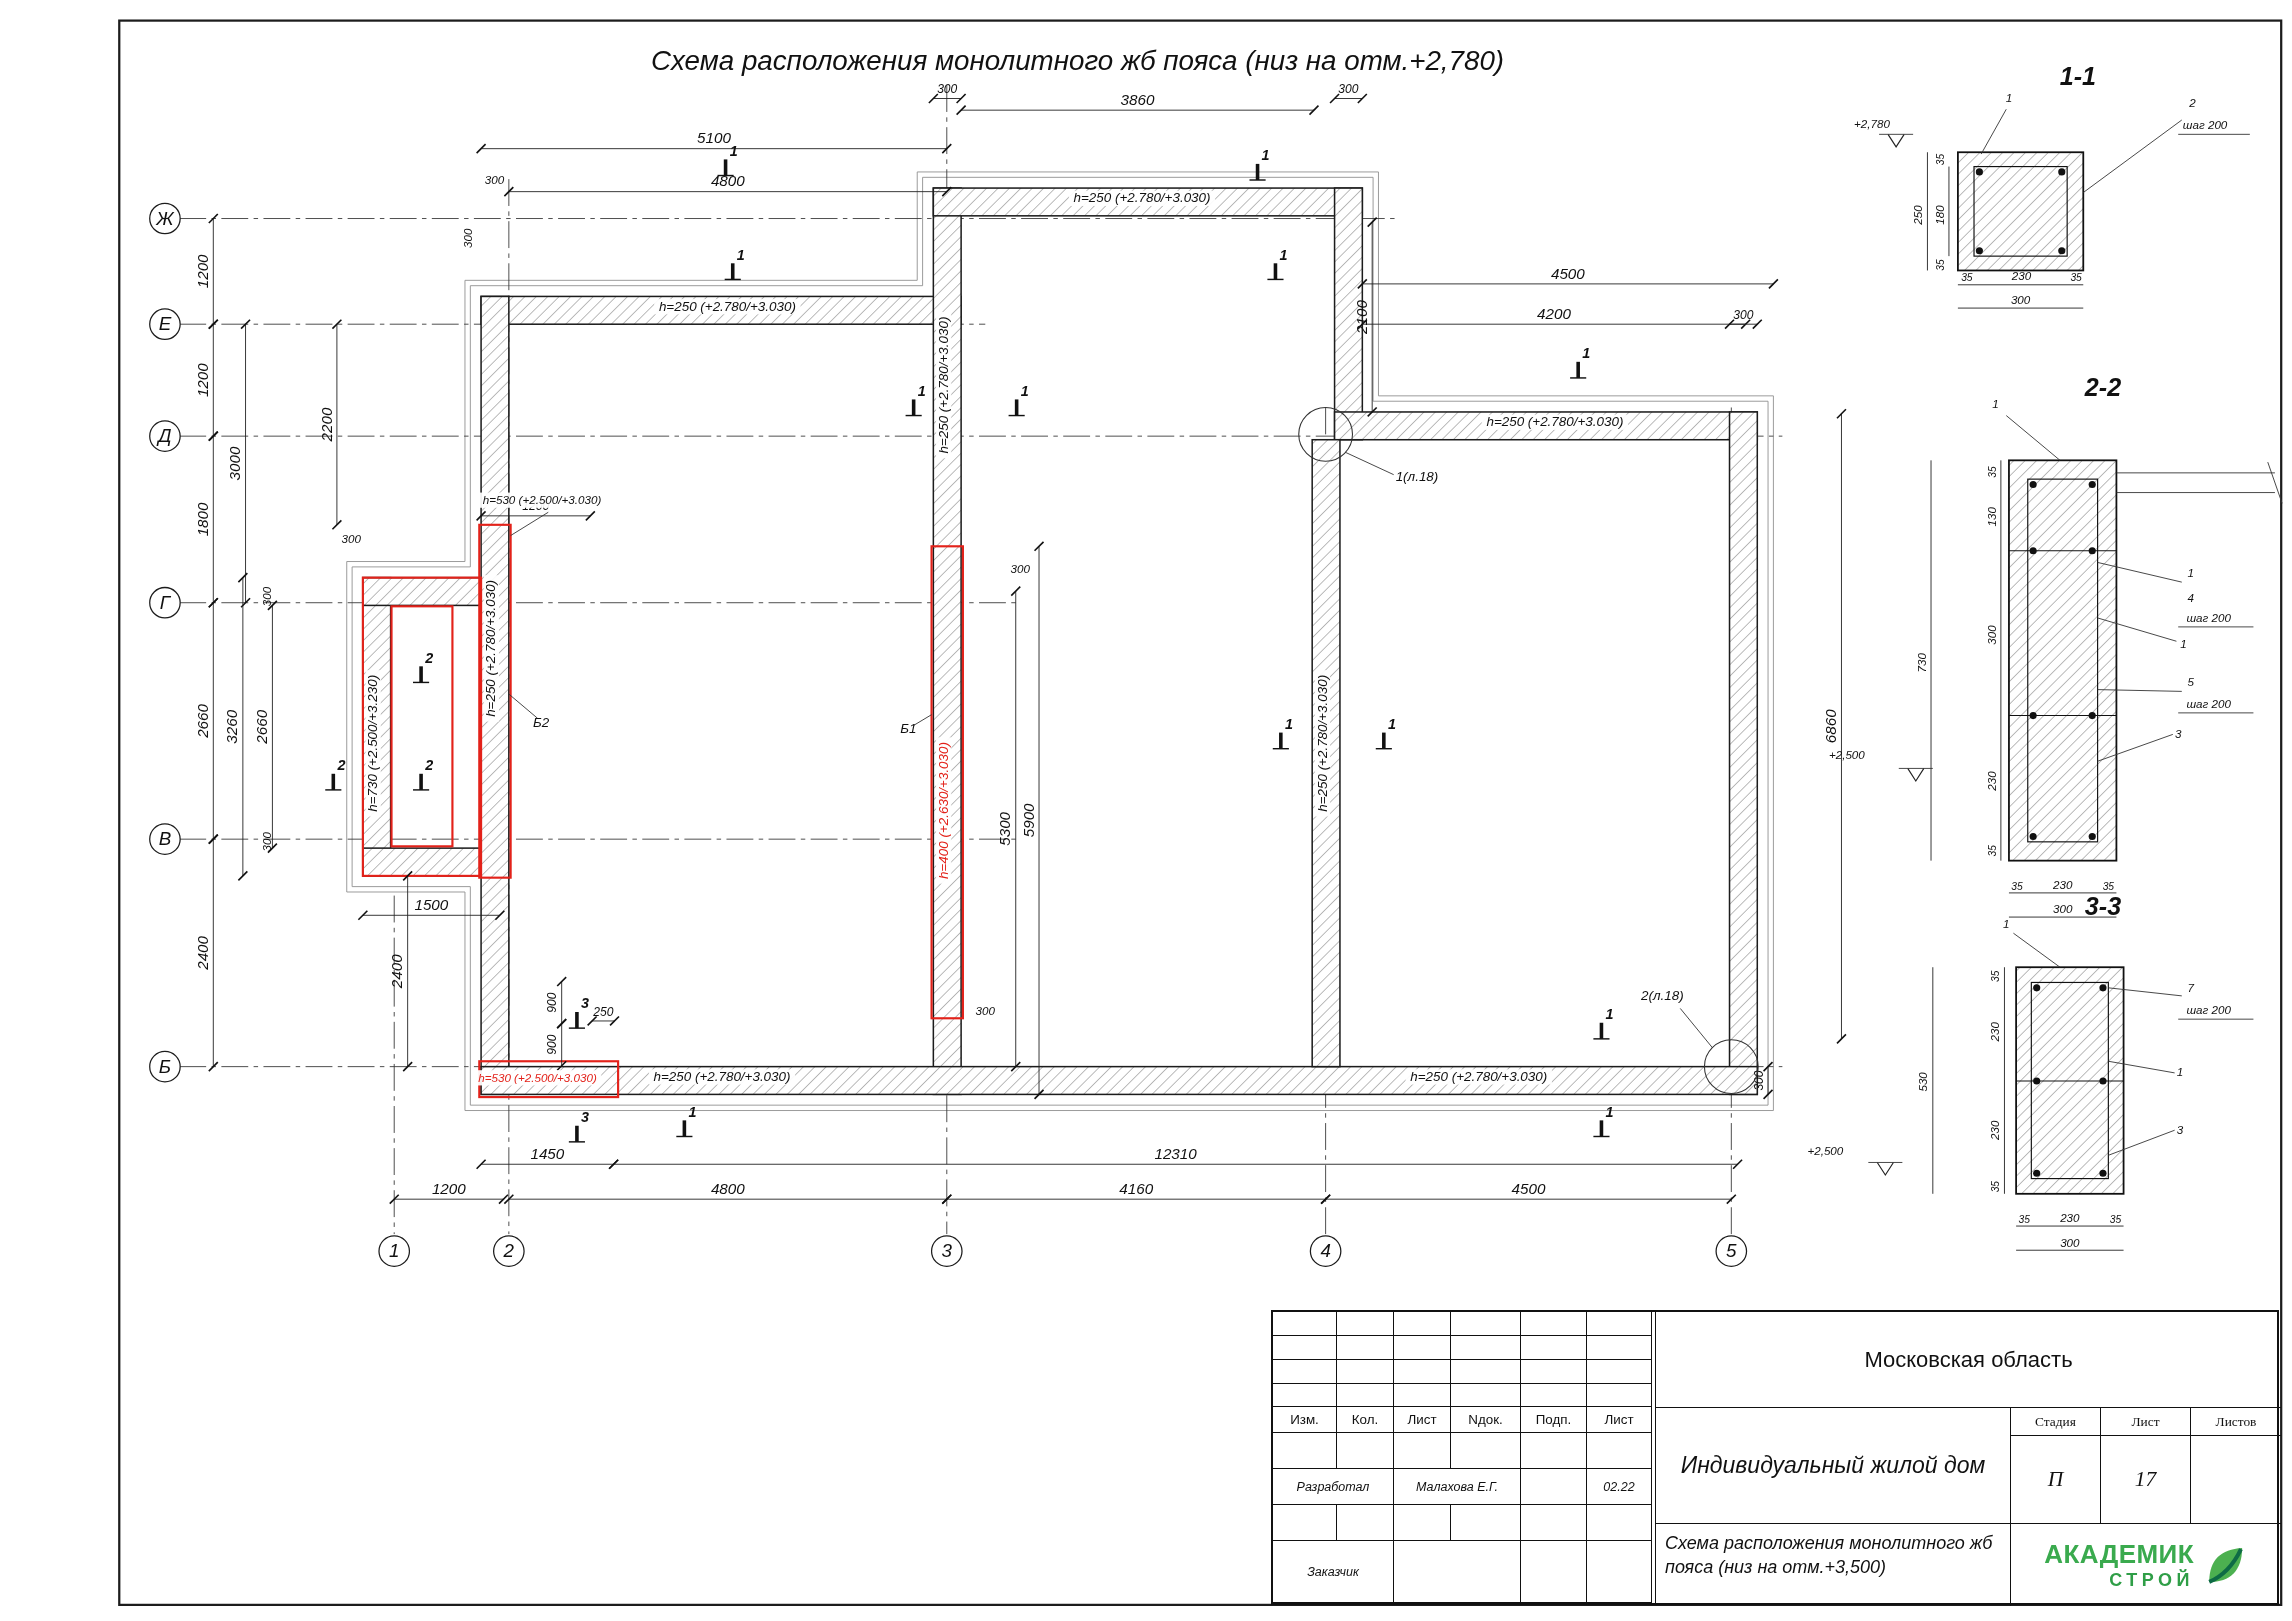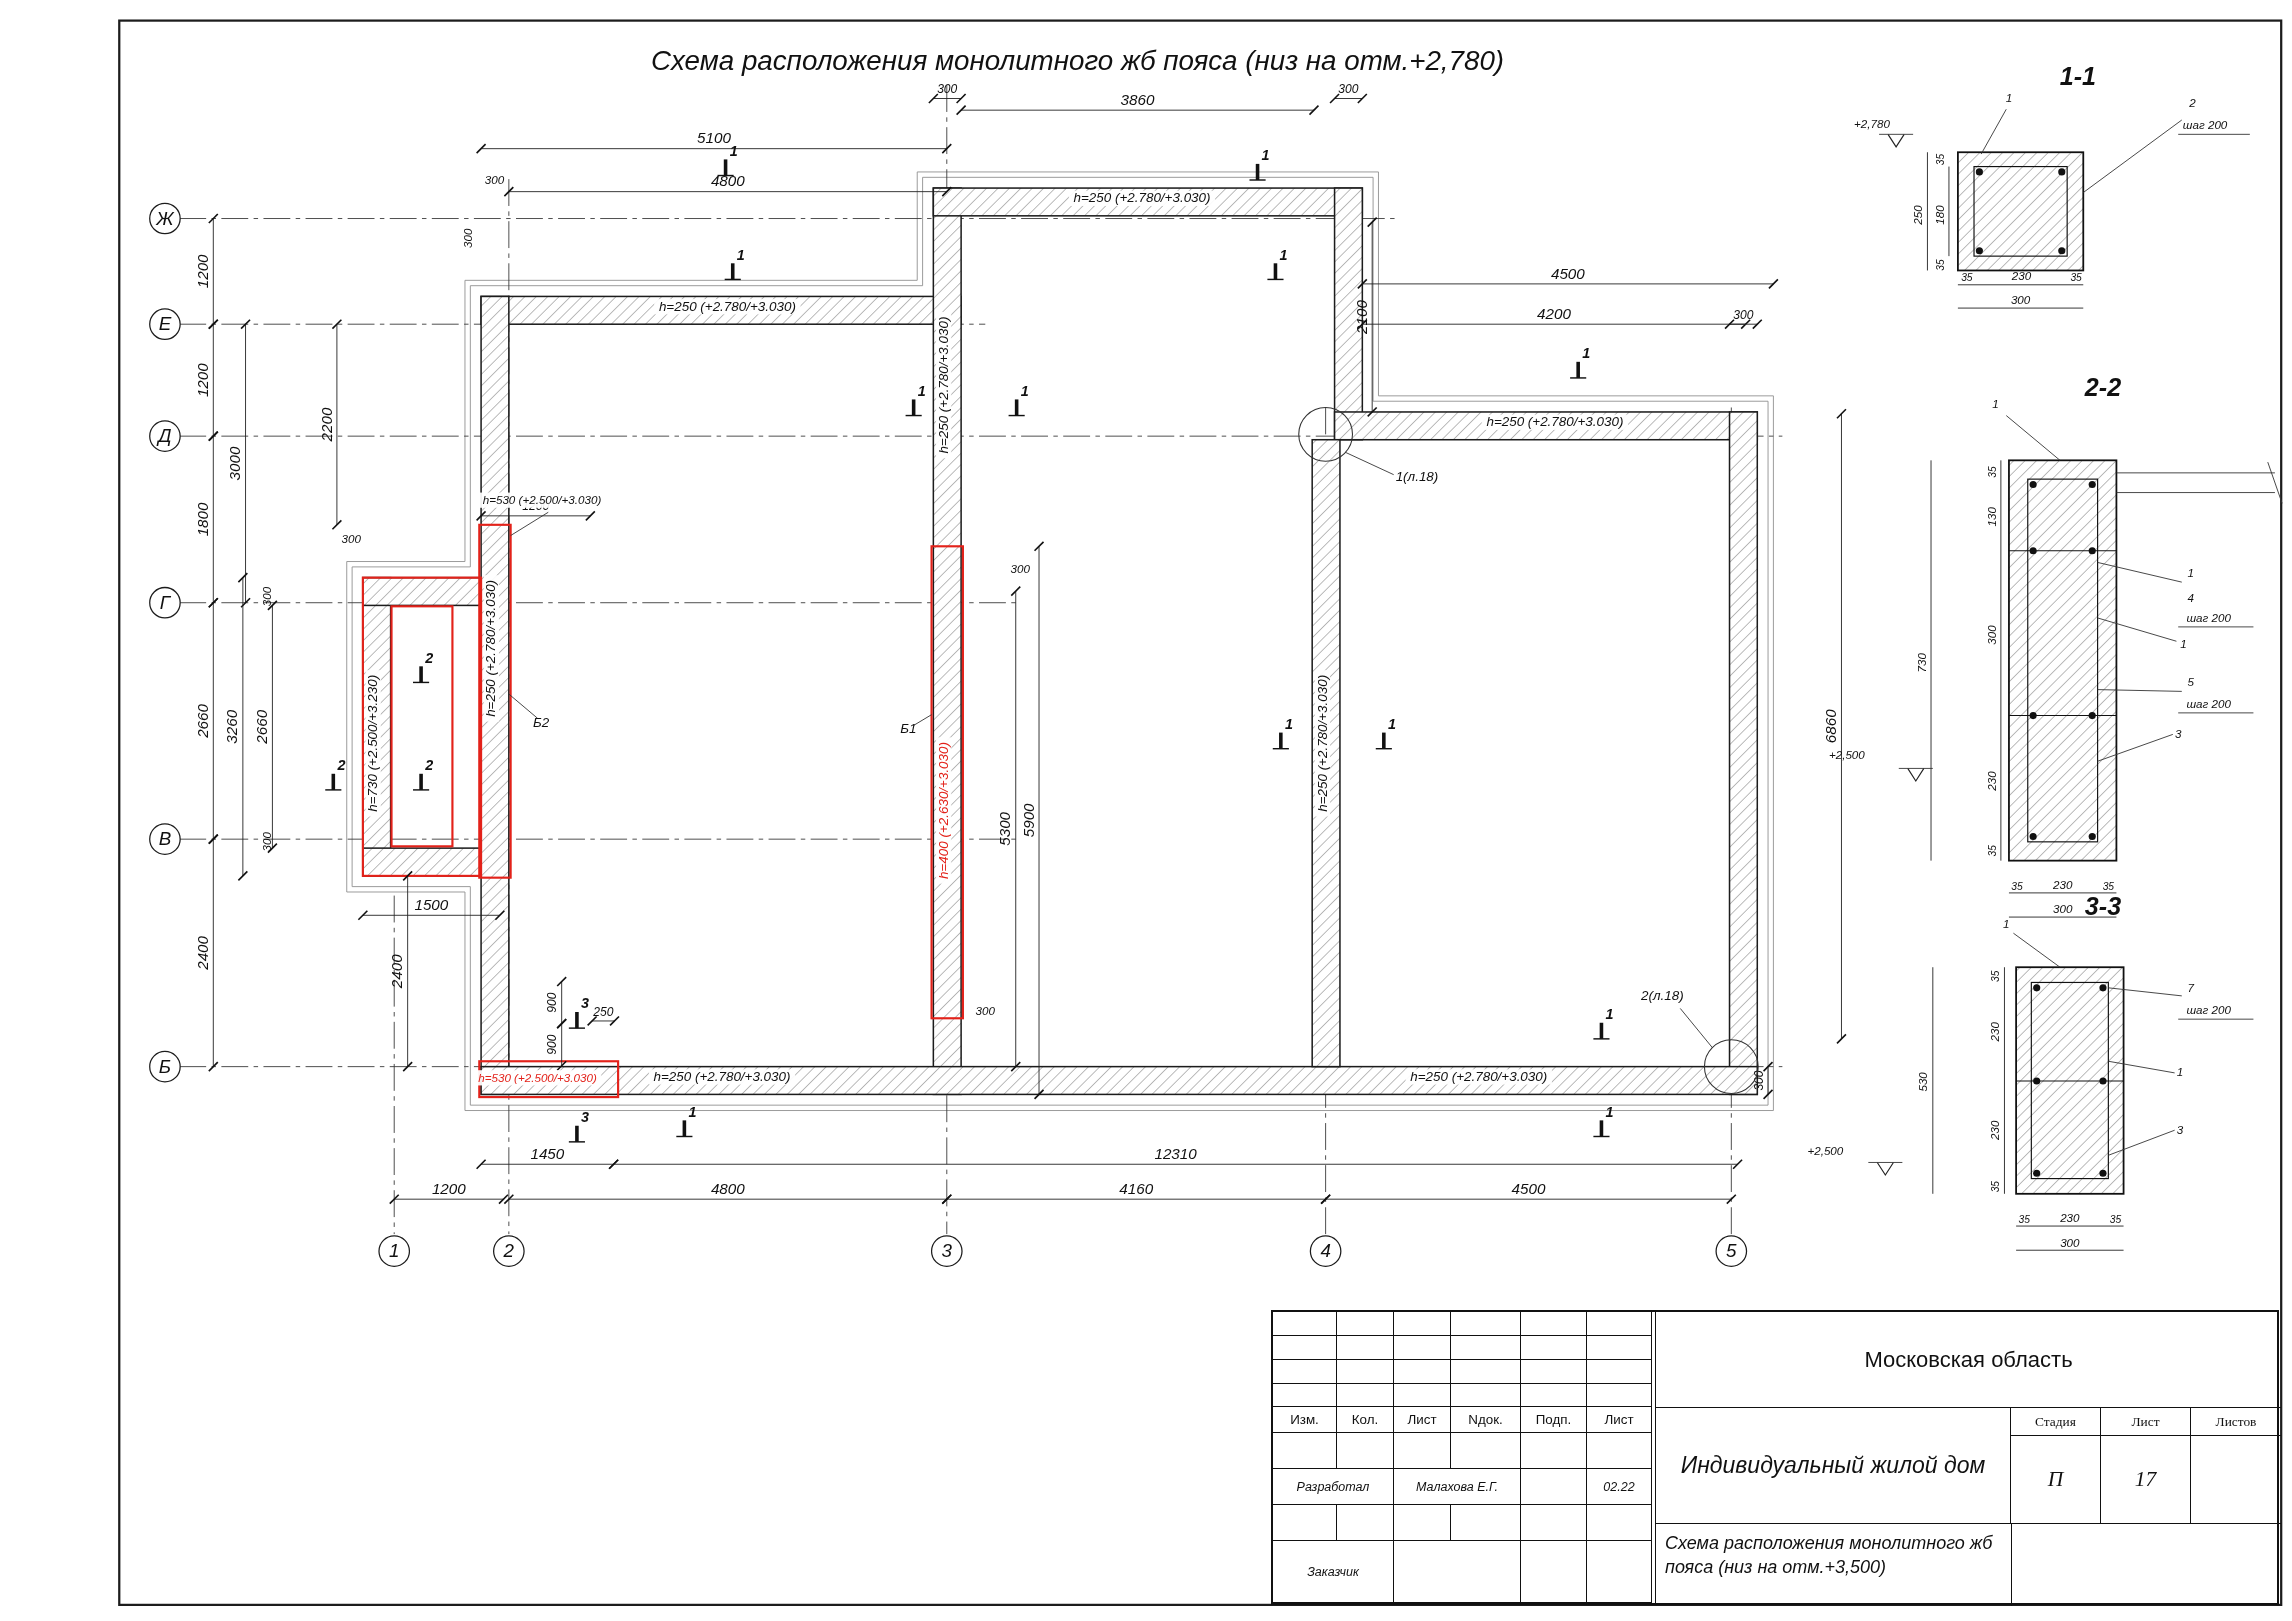--- a/index.html
+++ b/index.html
@@ -829,18 +829,28 @@
         <div class="val">П</div>
         <div class="val">17</div>
         <div class="val"></div>
       </div>
     </div>
     <div class="tb-doc">
       <div class="tb-docname">
         <div>Схема расположения монолитного жб</div>
         <div>пояса (низ на отм.+3,500)</div>
       </div>
+      <div class="tb-logo">
+        <div class="logo-text">
+          <div class="logo-l1">АКАДЕМИК</div>
+          <div class="logo-l2">СТРОЙ</div>
+        </div>
+        <svg class="logo-icon" viewBox="0 0 40 40">
+          <path d="M7,34 C7,15 17,6 35,5 C35,24 25,34 7,34 Z" fill="#4cb050"></path>
+          <path d="M7,34 C16,30 27,21 34,6" fill="none" stroke="#0e6b45" stroke-width="3.4"></path>
+        </svg>
+      </div>
     </div>
   </div>
 </div>
 
 </div>
 
 
 </body></html>

